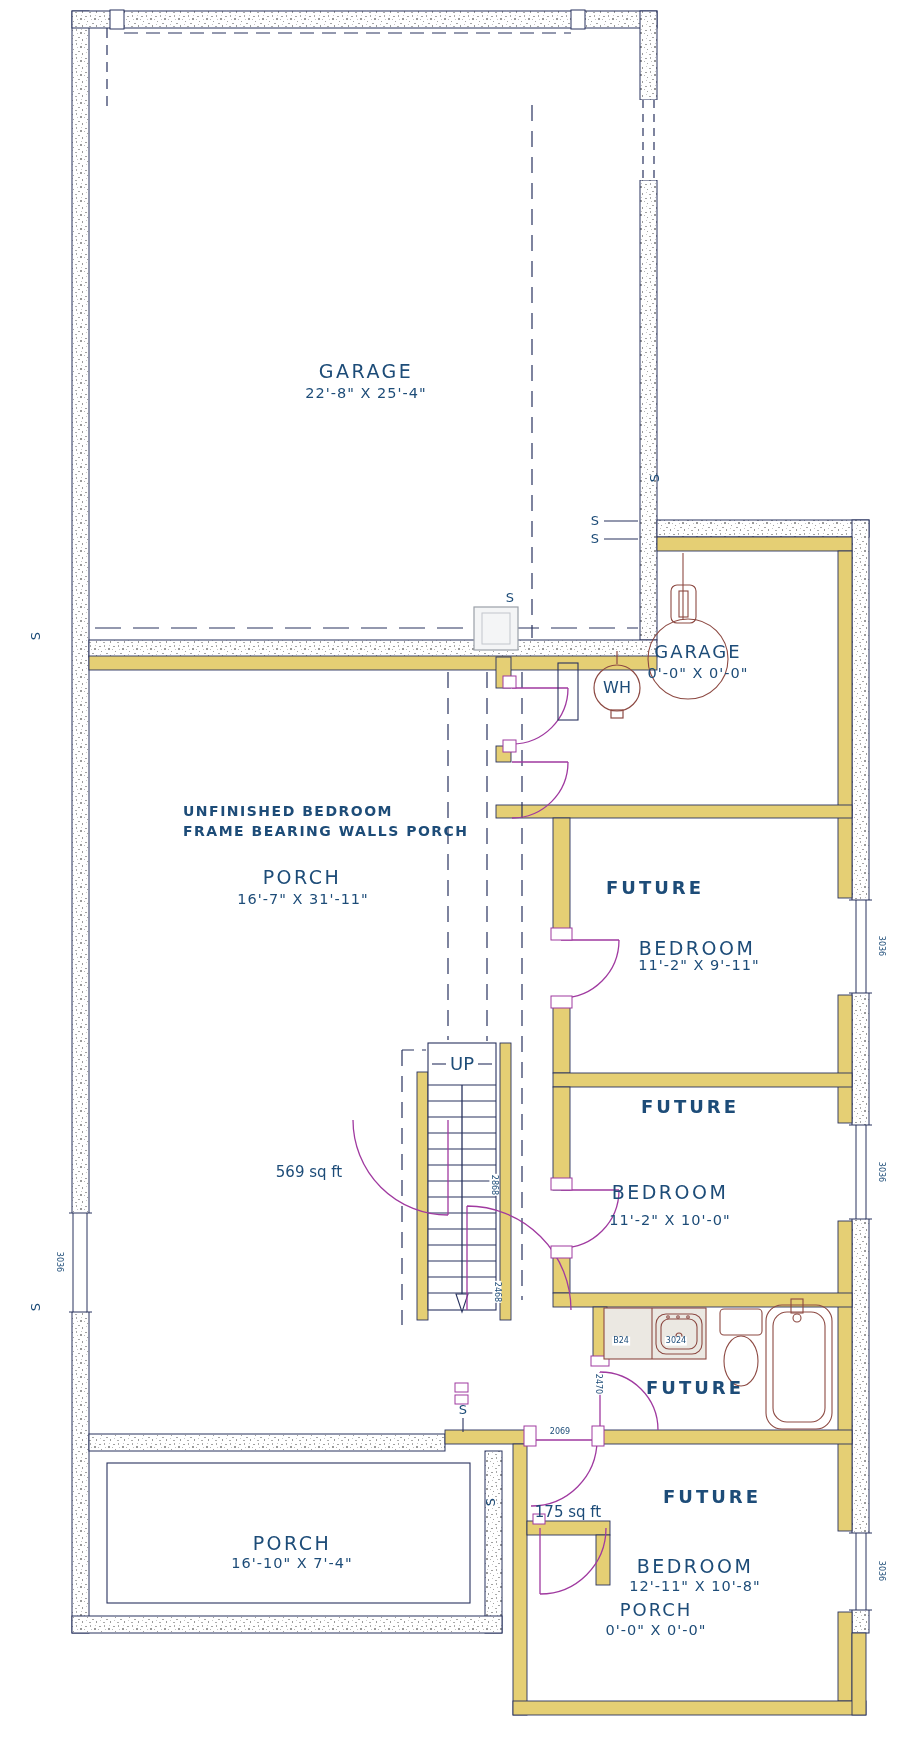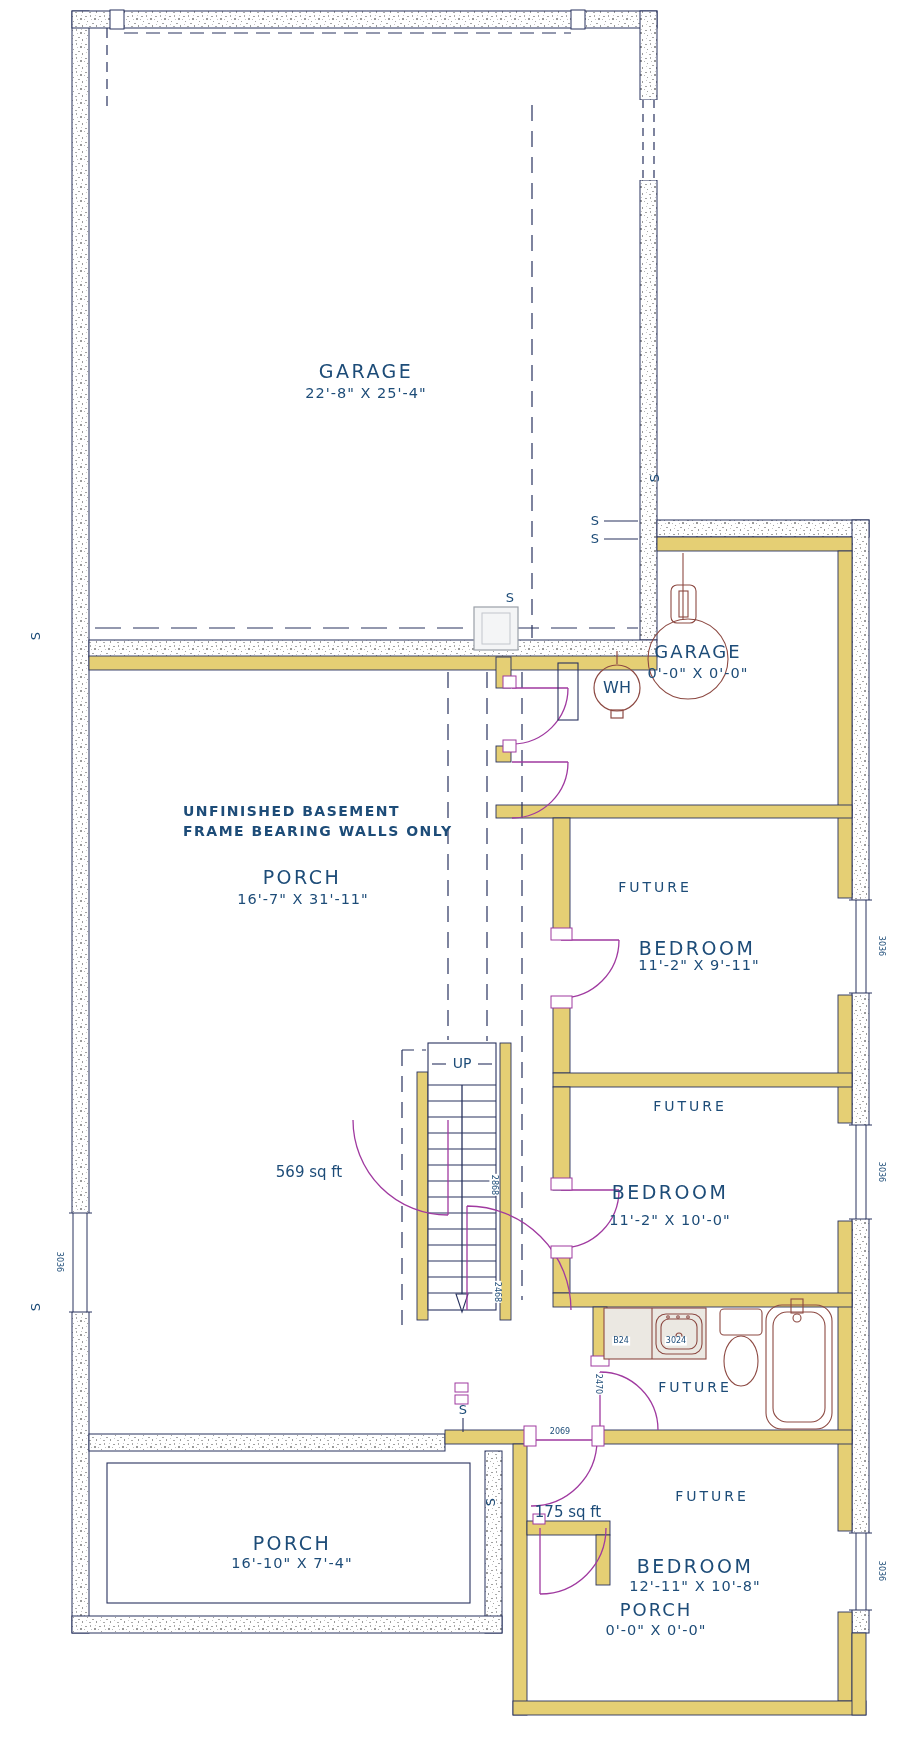--- a/index.html
+++ b/index.html
@@ -4,21 +4,21 @@
 <style>
   html,body{margin:0;padding:0;background:#fff;}
   #plan{position:relative;width:918px;height:1740px;background:#fff;overflow:hidden;
         font-family:"DejaVu Sans",sans-serif;}
   #plan svg{position:absolute;left:0;top:0;}
   .lbl{position:absolute;color:#1d4c78;transform:translate(-50%,-50%);
        white-space:nowrap;text-align:center;line-height:1.1;}
   .t-title{font-size:19px;letter-spacing:2.5px;}
   .t-title-sm{font-size:18px;letter-spacing:2px;}
   .t-dim{font-size:14.5px;letter-spacing:1px;}
-  .t-future{font-size:14px;letter-spacing:3px;font-weight:normal;}
+  .t-future{font-size:18px;letter-spacing:3px;font-weight:bold;}
   .t-note{font-size:14px;letter-spacing:1.5px;font-weight:bold;}
   .t-small{font-size:15px;}
   .t-xs{font-size:16px;}
   .t-s{font-size:13px;}
   .t-tiny{font-size:8px;background:#fff;padding:0 1px;}
   .lbl-left{transform:translate(0,-50%);}
   .rotccw{transform:translate(-50%,-50%) rotate(-90deg);}
   .rotcw{transform:translate(-50%,-50%) rotate(90deg);}
 </style>
 </head>
@@ -219,22 +219,22 @@
     </g>
   </g>
 </svg>
 
 <div class="lbl t-title" style="left:366px;top:371px">GARAGE</div>
 <div class="lbl t-dim" style="left:366px;top:394px">22'-8" X 25'-4"</div>
 
 <div class="lbl t-title-sm" style="left:698px;top:652px">GARAGE</div>
 <div class="lbl t-dim" style="left:698px;top:674px">0'-0" X 0'-0"</div>
 
-<div class="lbl t-note lbl-left" style="left:183px;top:812px">UNFINISHED BASEMENT</div>
-<div class="lbl t-note lbl-left" style="left:183px;top:832px">FRAME BEARING WALLS ONLY</div>
+<div class="lbl t-note lbl-left" style="left:183px;top:812px">UNFINISHED BEDROOM</div>
+<div class="lbl t-note lbl-left" style="left:183px;top:832px">FRAME BEARING WALLS PORCH</div>
 
 <div class="lbl t-title" style="left:302px;top:877px">PORCH</div>
 <div class="lbl t-dim" style="left:303px;top:900px">16'-7" X 31'-11"</div>
 
 <div class="lbl t-future" style="left:655px;top:888px">FUTURE</div>
 <div class="lbl t-title" style="left:697px;top:948px">BEDROOM</div>
 <div class="lbl t-dim" style="left:699px;top:966px">11'-2" X 9'-11"</div>
 
 <div class="lbl t-future" style="left:690px;top:1107px">FUTURE</div>
 <div class="lbl t-title" style="left:670px;top:1192px">BEDROOM</div>
@@ -245,21 +245,21 @@
 <div class="lbl t-future" style="left:712px;top:1497px">FUTURE</div>
 <div class="lbl t-title" style="left:695px;top:1566px">BEDROOM</div>
 <div class="lbl t-dim" style="left:695px;top:1587px">12'-11" X 10'-8"</div>
 
 <div class="lbl t-title" style="left:292px;top:1543px">PORCH</div>
 <div class="lbl t-dim" style="left:292px;top:1564px">16'-10" X 7'-4"</div>
 
 <div class="lbl t-title-sm" style="left:656px;top:1610px">PORCH</div>
 <div class="lbl t-dim" style="left:656px;top:1631px">0'-0" X 0'-0"</div>
 
-<div class="lbl t-xs" style="left:462px;top:1064px;font-size:14px">UP</div>
+<div class="lbl t-xs" style="left:462px;top:1064px;font-size:18px">UP</div>
 <div class="lbl t-small" style="left:309px;top:1172px">569 sq ft</div>
 <div class="lbl t-small" style="left:568px;top:1512px">175 sq ft</div>
 <div class="lbl t-xs" style="left:617px;top:688px">WH</div>
 
 <div class="lbl t-s rotccw" style="left:36px;top:636px">S</div>
 <div class="lbl t-s rotccw" style="left:36px;top:1307px">S</div>
 <div class="lbl t-s" style="left:595px;top:521px">S</div>
 <div class="lbl t-s" style="left:595px;top:539px">S</div>
 <div class="lbl t-s rotccw" style="left:655px;top:478px">S</div>
 <div class="lbl t-s" style="left:510px;top:598px">S</div>

